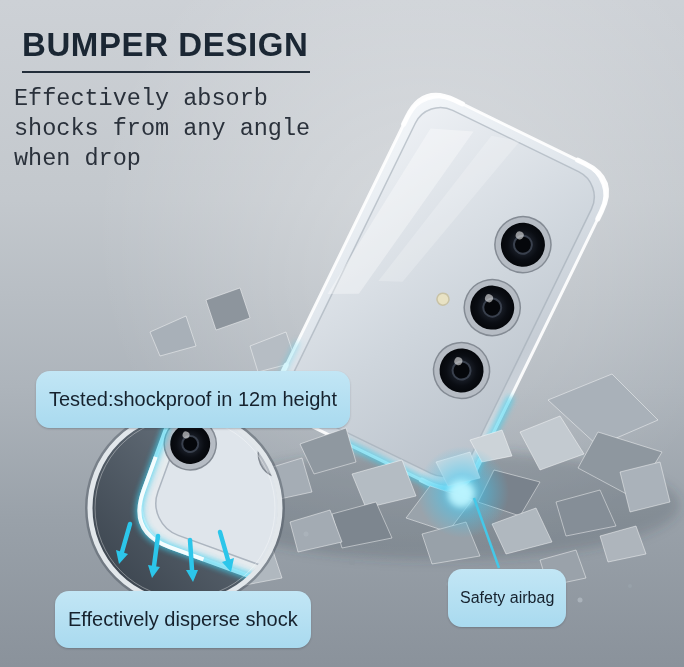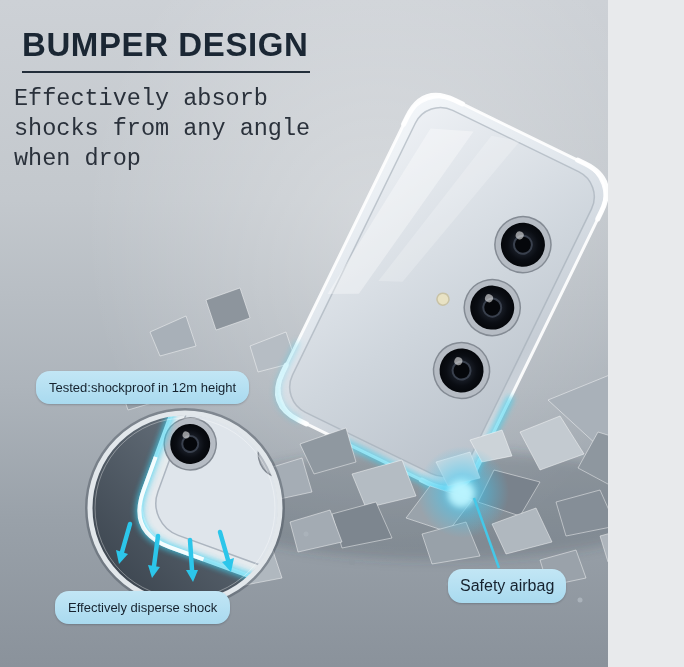--- a/index.html
+++ b/index.html
@@ -1,34 +1,34 @@
 <!DOCTYPE html>
 <html><head>
 <meta charset="utf-8">
 <style>
   html,body{margin:0;padding:0;background:#e8eaec;}
   .stage{
-    position:relative;width:608px;height:667px;overflow:hidden;
+    position:relative;width:684px;height:667px;overflow:hidden;
     font-family:"Liberation Sans",sans-serif;
     background:
       radial-gradient(ellipse at 62% 34%, rgba(255,255,255,0.30), rgba(255,255,255,0) 55%),
       linear-gradient(180deg,#cdd1d6 0%,#c3c8cd 30%,#adb4bb 58%,#99a1a9 78%,#8a929b 100%);
   }
   .scene-svg{position:absolute;left:0;top:0;z-index:1;}
   .heading{position:absolute;left:22px;top:26px;z-index:3;}
   .title{margin:0;font-size:33px;font-weight:bold;color:#1b2734;letter-spacing:0.6px;}
   .rule{width:288px;height:2px;background:#232e3a;margin-top:7px;}
   .subtitle{position:absolute;left:14px;top:84px;width:302px;z-index:3;margin:0;
     font-size:23.5px;line-height:1.28;color:#2a313b;font-family:Liberation Mono, monospace;}
   .pill{position:absolute;z-index:3;background:linear-gradient(180deg,#c2e6f5,#a9daef);
-    color:#16222e;border-radius:14px;padding:9px 13px;font-size:13px;white-space:nowrap;
+    color:#16222e;border-radius:14px;padding:17px 13px;font-size:20px;white-space:nowrap;
     box-shadow:0 1px 2px rgba(30,40,50,0.25);}
   .pill-tested{left:36px;top:371px;}
   .pill-disperse{left:55px;top:591px;}
-  .pill-airbag{left:448px;top:569px;font-size:16px;padding:8px 12px;text-align:center;}
+  .pill-airbag{left:448px;top:569px;font-size:16px;padding:20px 12px;text-align:center;}
 </style>
 </head>
 <body>
 
 <div class="stage">
 
   <svg class="scene-svg" width="684" height="667" viewBox="0 0 684 667">
     <defs>
       <linearGradient id="caseGrad" x1="0" y1="0" x2="1" y2="1">
         <stop offset="0" stop-color="#f4f7fa"></stop>

